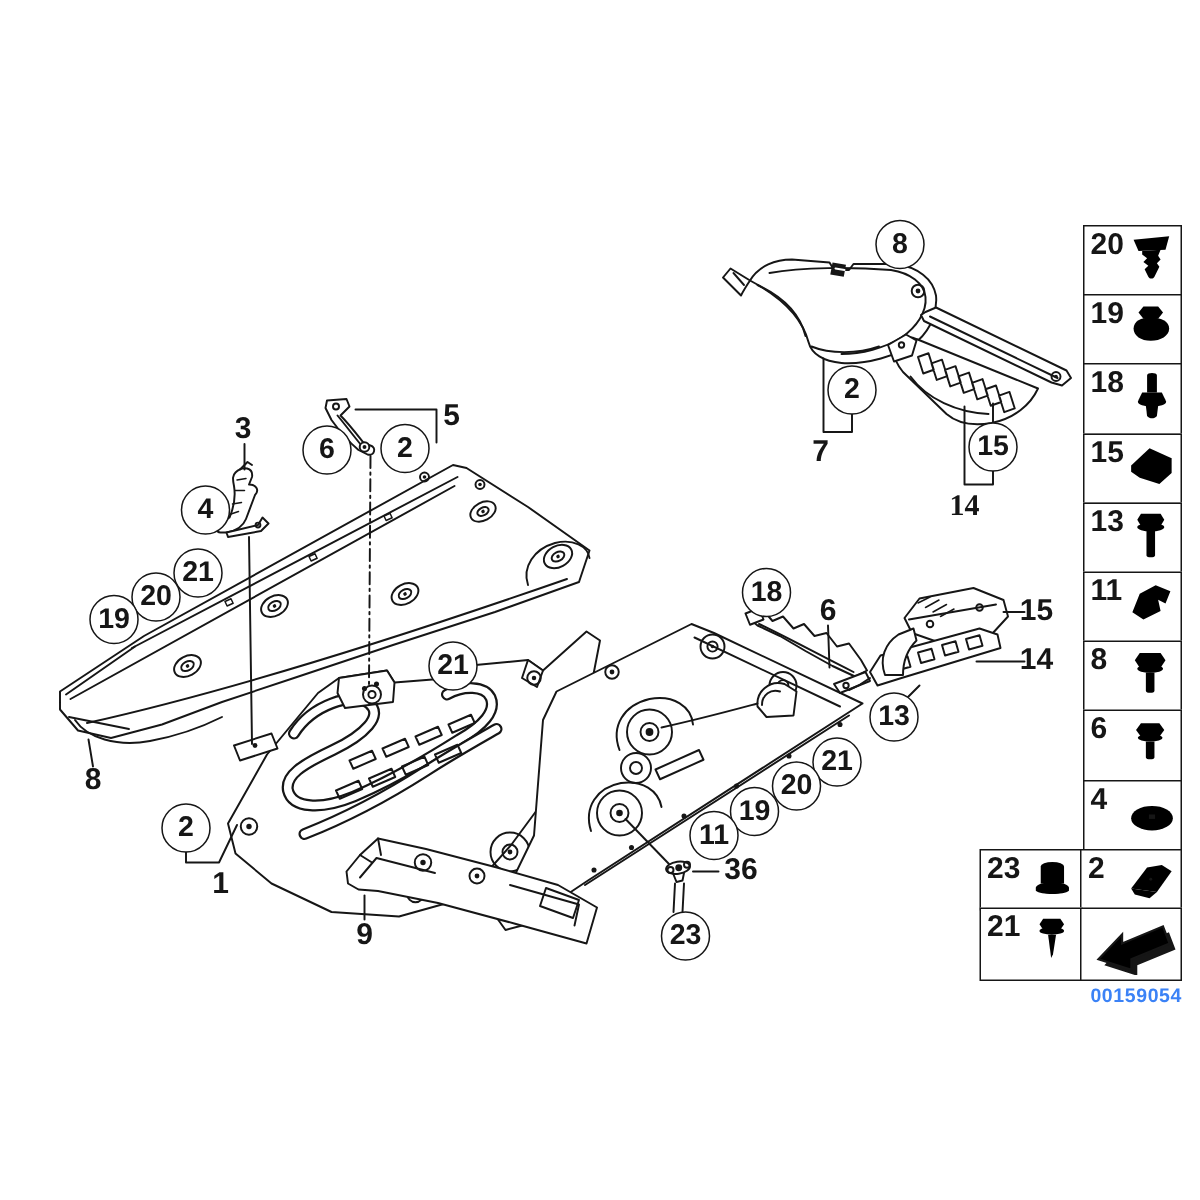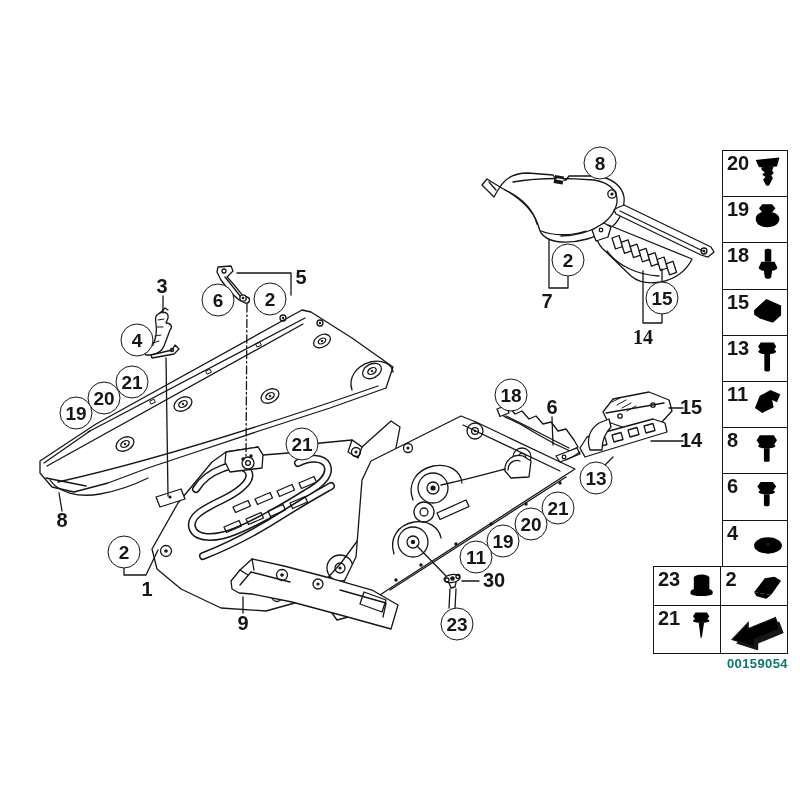--- a/index.html
+++ b/index.html
@@ -19,21 +19,21 @@
            background:#fff;display:flex;align-items:center;justify-content:center;font-size:19px;}
   .sidebar{position:absolute;left:722px;top:150px;width:66px;}
   .side-box{box-sizing:border-box;height:47.8px;border:1.6px solid #161616;background:#fff;
             display:flex;align-items:flex-start;padding:1px 1px 1px 4px;}
   .side-box + .side-box{margin-top:-1.6px;}
   .side-num{font-weight:700;font-size:20px;line-height:1.1;}
   .side-ic{width:36px;height:42px;margin-left:auto;flex:none;}
   .legend-box{position:absolute;box-sizing:border-box;border:1.6px solid #161616;background:#fff;
             display:flex;align-items:flex-start;padding:1px 1px 1px 4px;}
   .pn{position:absolute;left:653px;top:656px;width:135px;text-align:right;
-      font-size:13px;font-weight:600;letter-spacing:.4px;color:#0f766e;}
+      font-size:13px;font-weight:600;letter-spacing:.4px;color:#3b82f6;}
 </style>
 </head>
 <body>
 
 <div class="stage">
 
   <svg class="art" width="800" height="800" viewBox="0 0 800 800">
 
     <g>
       <path class="w" d="M40,461 L96,424 L302,310 L311,312 L352,338 L393,367 L386,388 L330,408 L262,430 L196,452 L148,468 L108,483 L74,492 L52,487 L40,473 Z"></path>
@@ -257,21 +257,21 @@
       <div class="callout circled" style="left: 511px; top: 395px;">18</div>
       <div class="callout" style="left: 552px; top: 407px;">6</div>
       <div class="callout" style="left: 691px; top: 407px;">15</div>
       <div class="callout" style="left: 691px; top: 440px;">14</div>
       <div class="callout circled" style="left: 596px; top: 478px;">13</div>
       <div class="callout circled" style="left: 302px; top: 444px;">21</div>
       <div class="callout circled" style="left: 558px; top: 508px;">21</div>
       <div class="callout circled" style="left: 531px; top: 524px;">20</div>
       <div class="callout circled" style="left: 503px; top: 541px;">19</div>
       <div class="callout circled" style="left: 476px; top: 557px;">11</div>
-      <div class="callout" style="left: 494px; top: 580px;">30</div>
+      <div class="callout" style="left: 494px; top: 580px;">36</div>
       <div class="callout circled" style="left: 457px; top: 624px;">23</div>
       <div class="callout" style="left: 62px; top: 520px;">8</div>
       <div class="callout circled" style="left: 124px; top: 552px;">2</div>
       <div class="callout" style="left: 147px; top: 589px;">1</div>
       <div class="callout" style="left: 243px; top: 623px;">9</div>
     </div>
 
   <aside class="sidebar">
       <div class="side-box">
         <span class="side-num">20</span>

